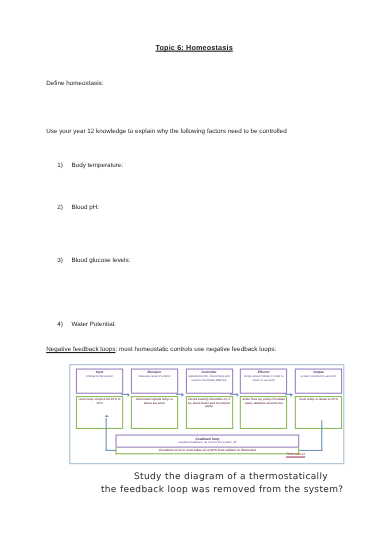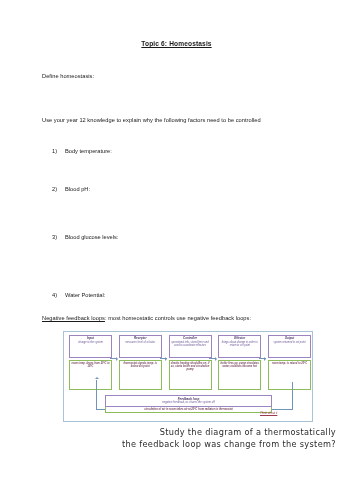--- a/index.html
+++ b/index.html
@@ -233,21 +233,21 @@
   .handwritten {
     position: absolute;
     left: 68px;
     top: 427px;
     width: 268px;
     font-family: "DejaVu Sans", sans-serif;
     font-size: 8.2px;
     line-height: 1.42;
     color: #2b2b2b;
     letter-spacing: 0.04em;
-    text-align: right;
+    text-align: center;
   }
   .handwritten .hw-first { padding-left: 16px; }
 </style>
 </head>
 <body>
 
 <div class="page">
 
   <div class="doc-title">
     <span>Topic 6: Homeostasis</span>
@@ -349,16 +349,16 @@
         <span class="fb-gdesc">circulation of air in room takes air at 20°C from radiator to thermostat</span>
       </div>
     </div>
 
     <a class="think-link" href="#">Think about it</a>
 
   </div>
 
   <div class="handwritten">
     <div class="hw-first">Study the diagram of a thermostatically</div>
-    <div>the feedback loop was change from the system?</div>
+    <div>the feedback loop was removed from the system?</div>
   </div>
 
 </div>
 
 </body></html>

